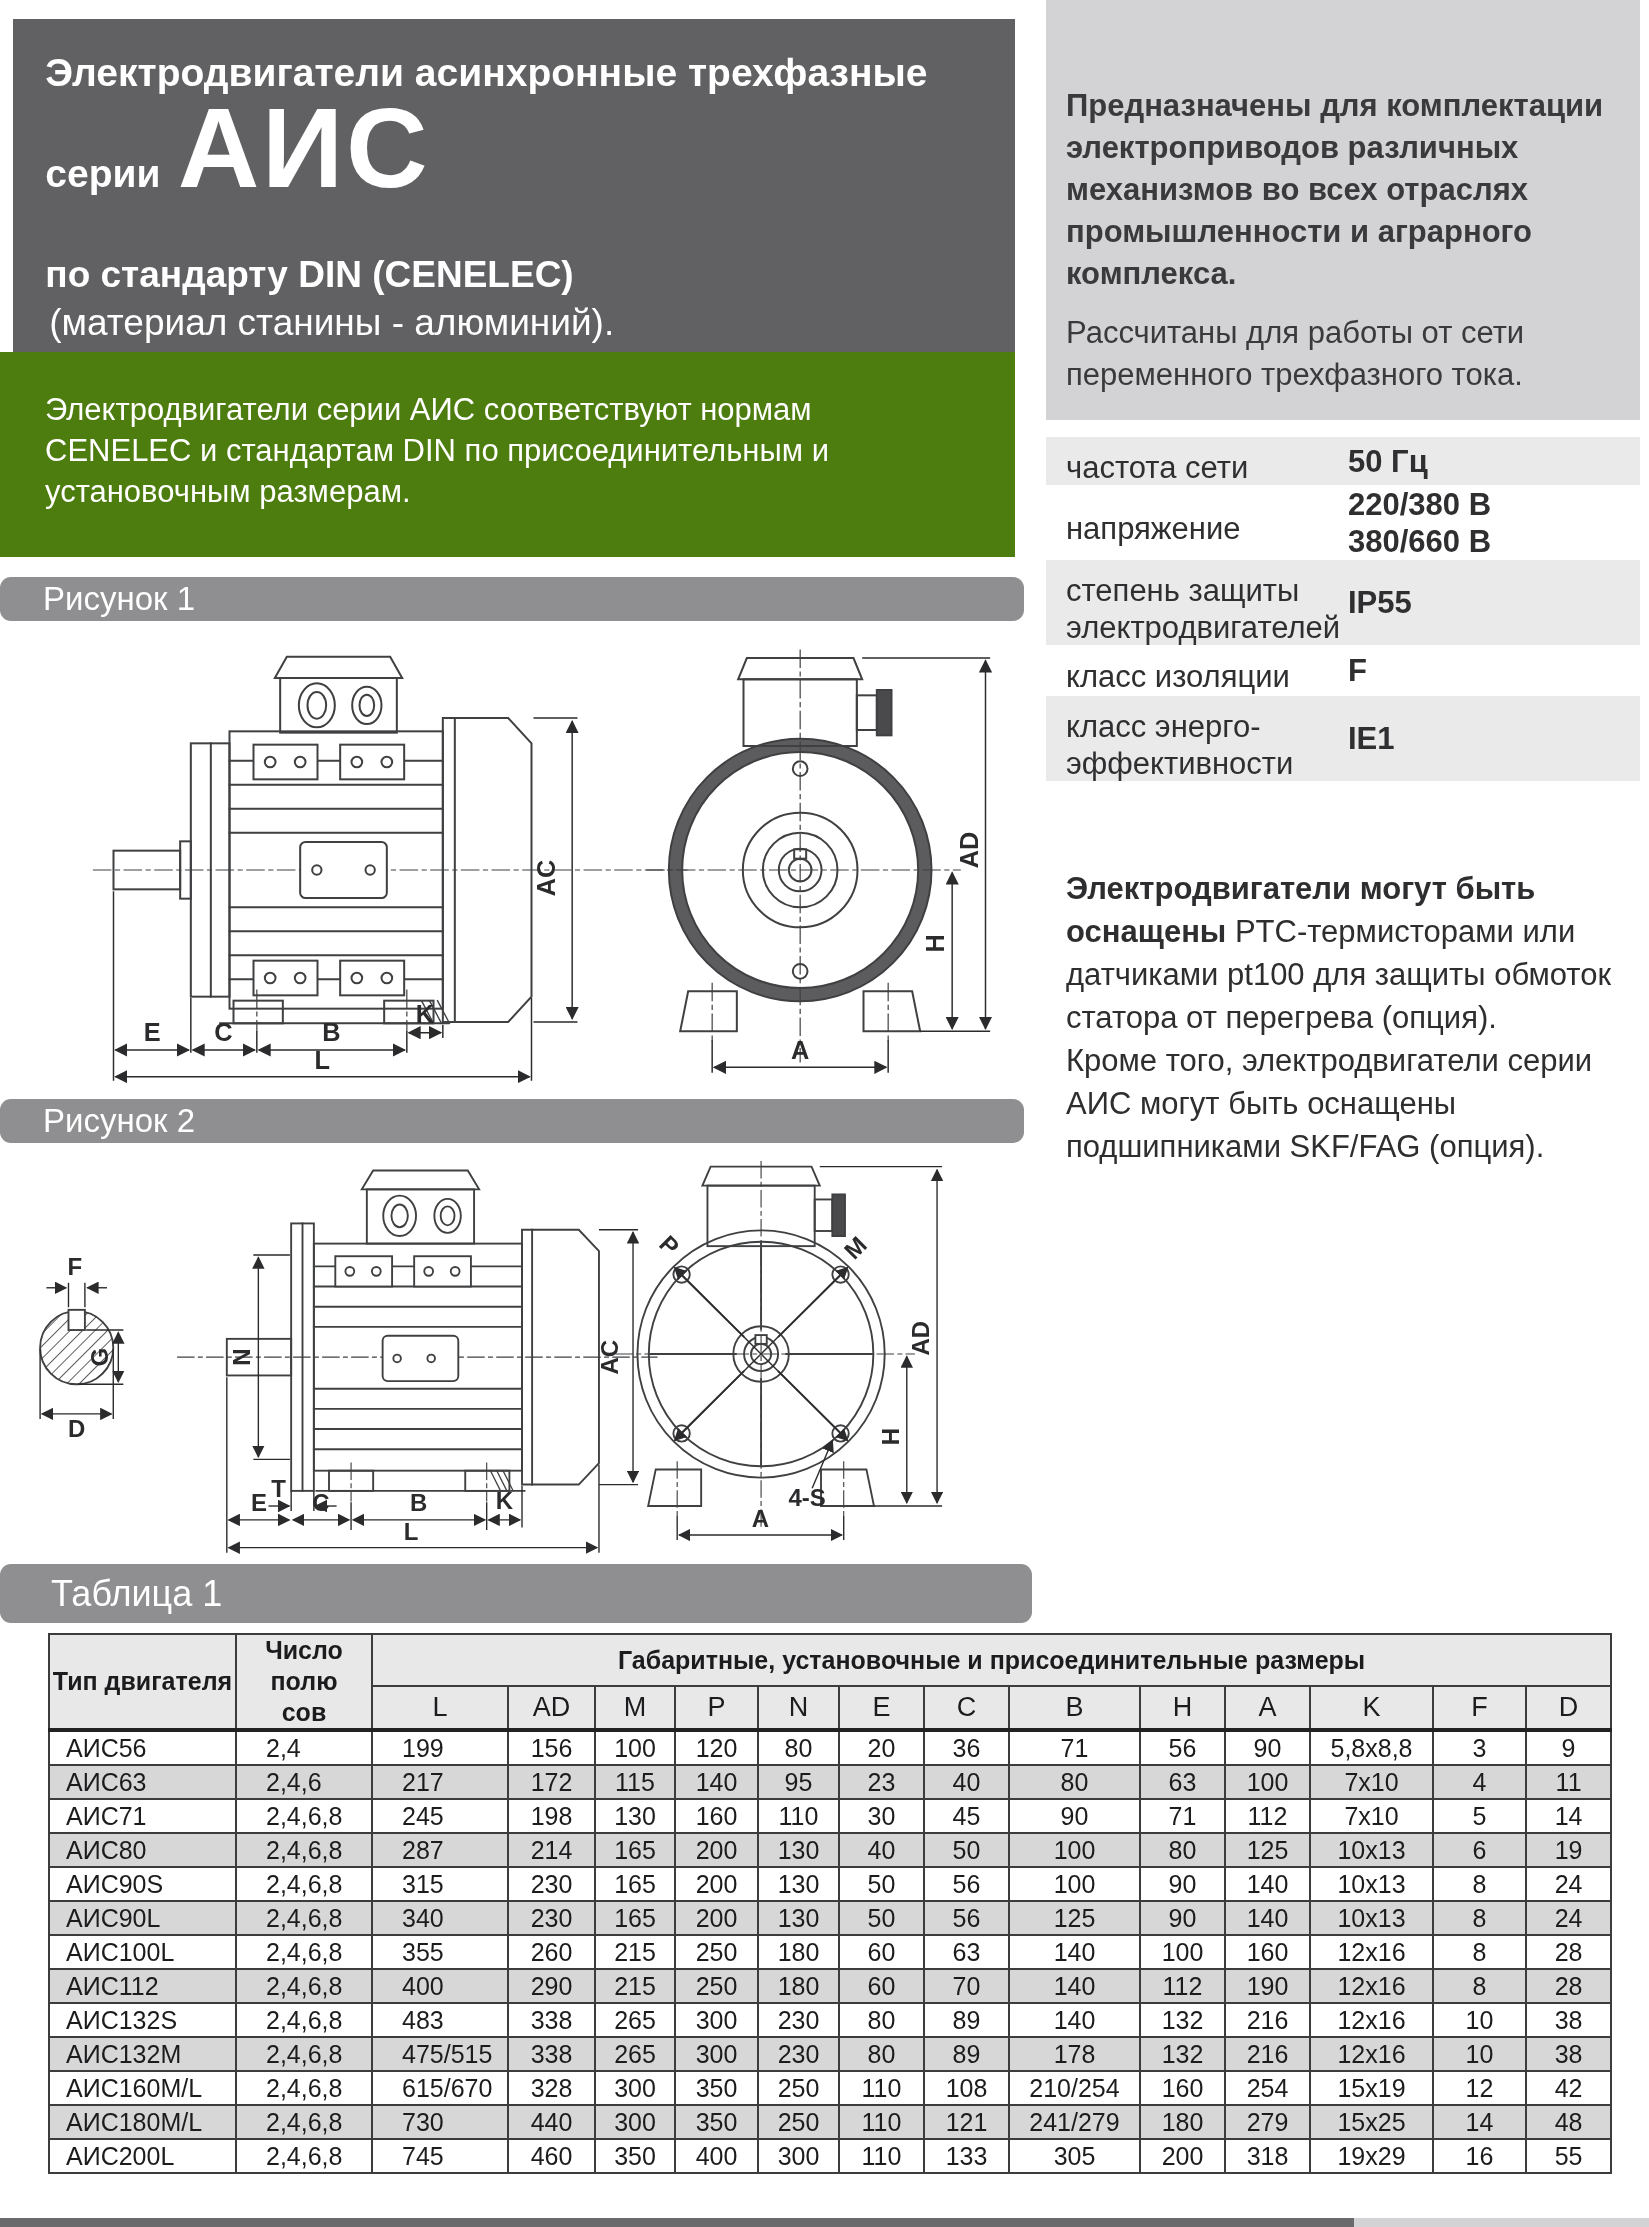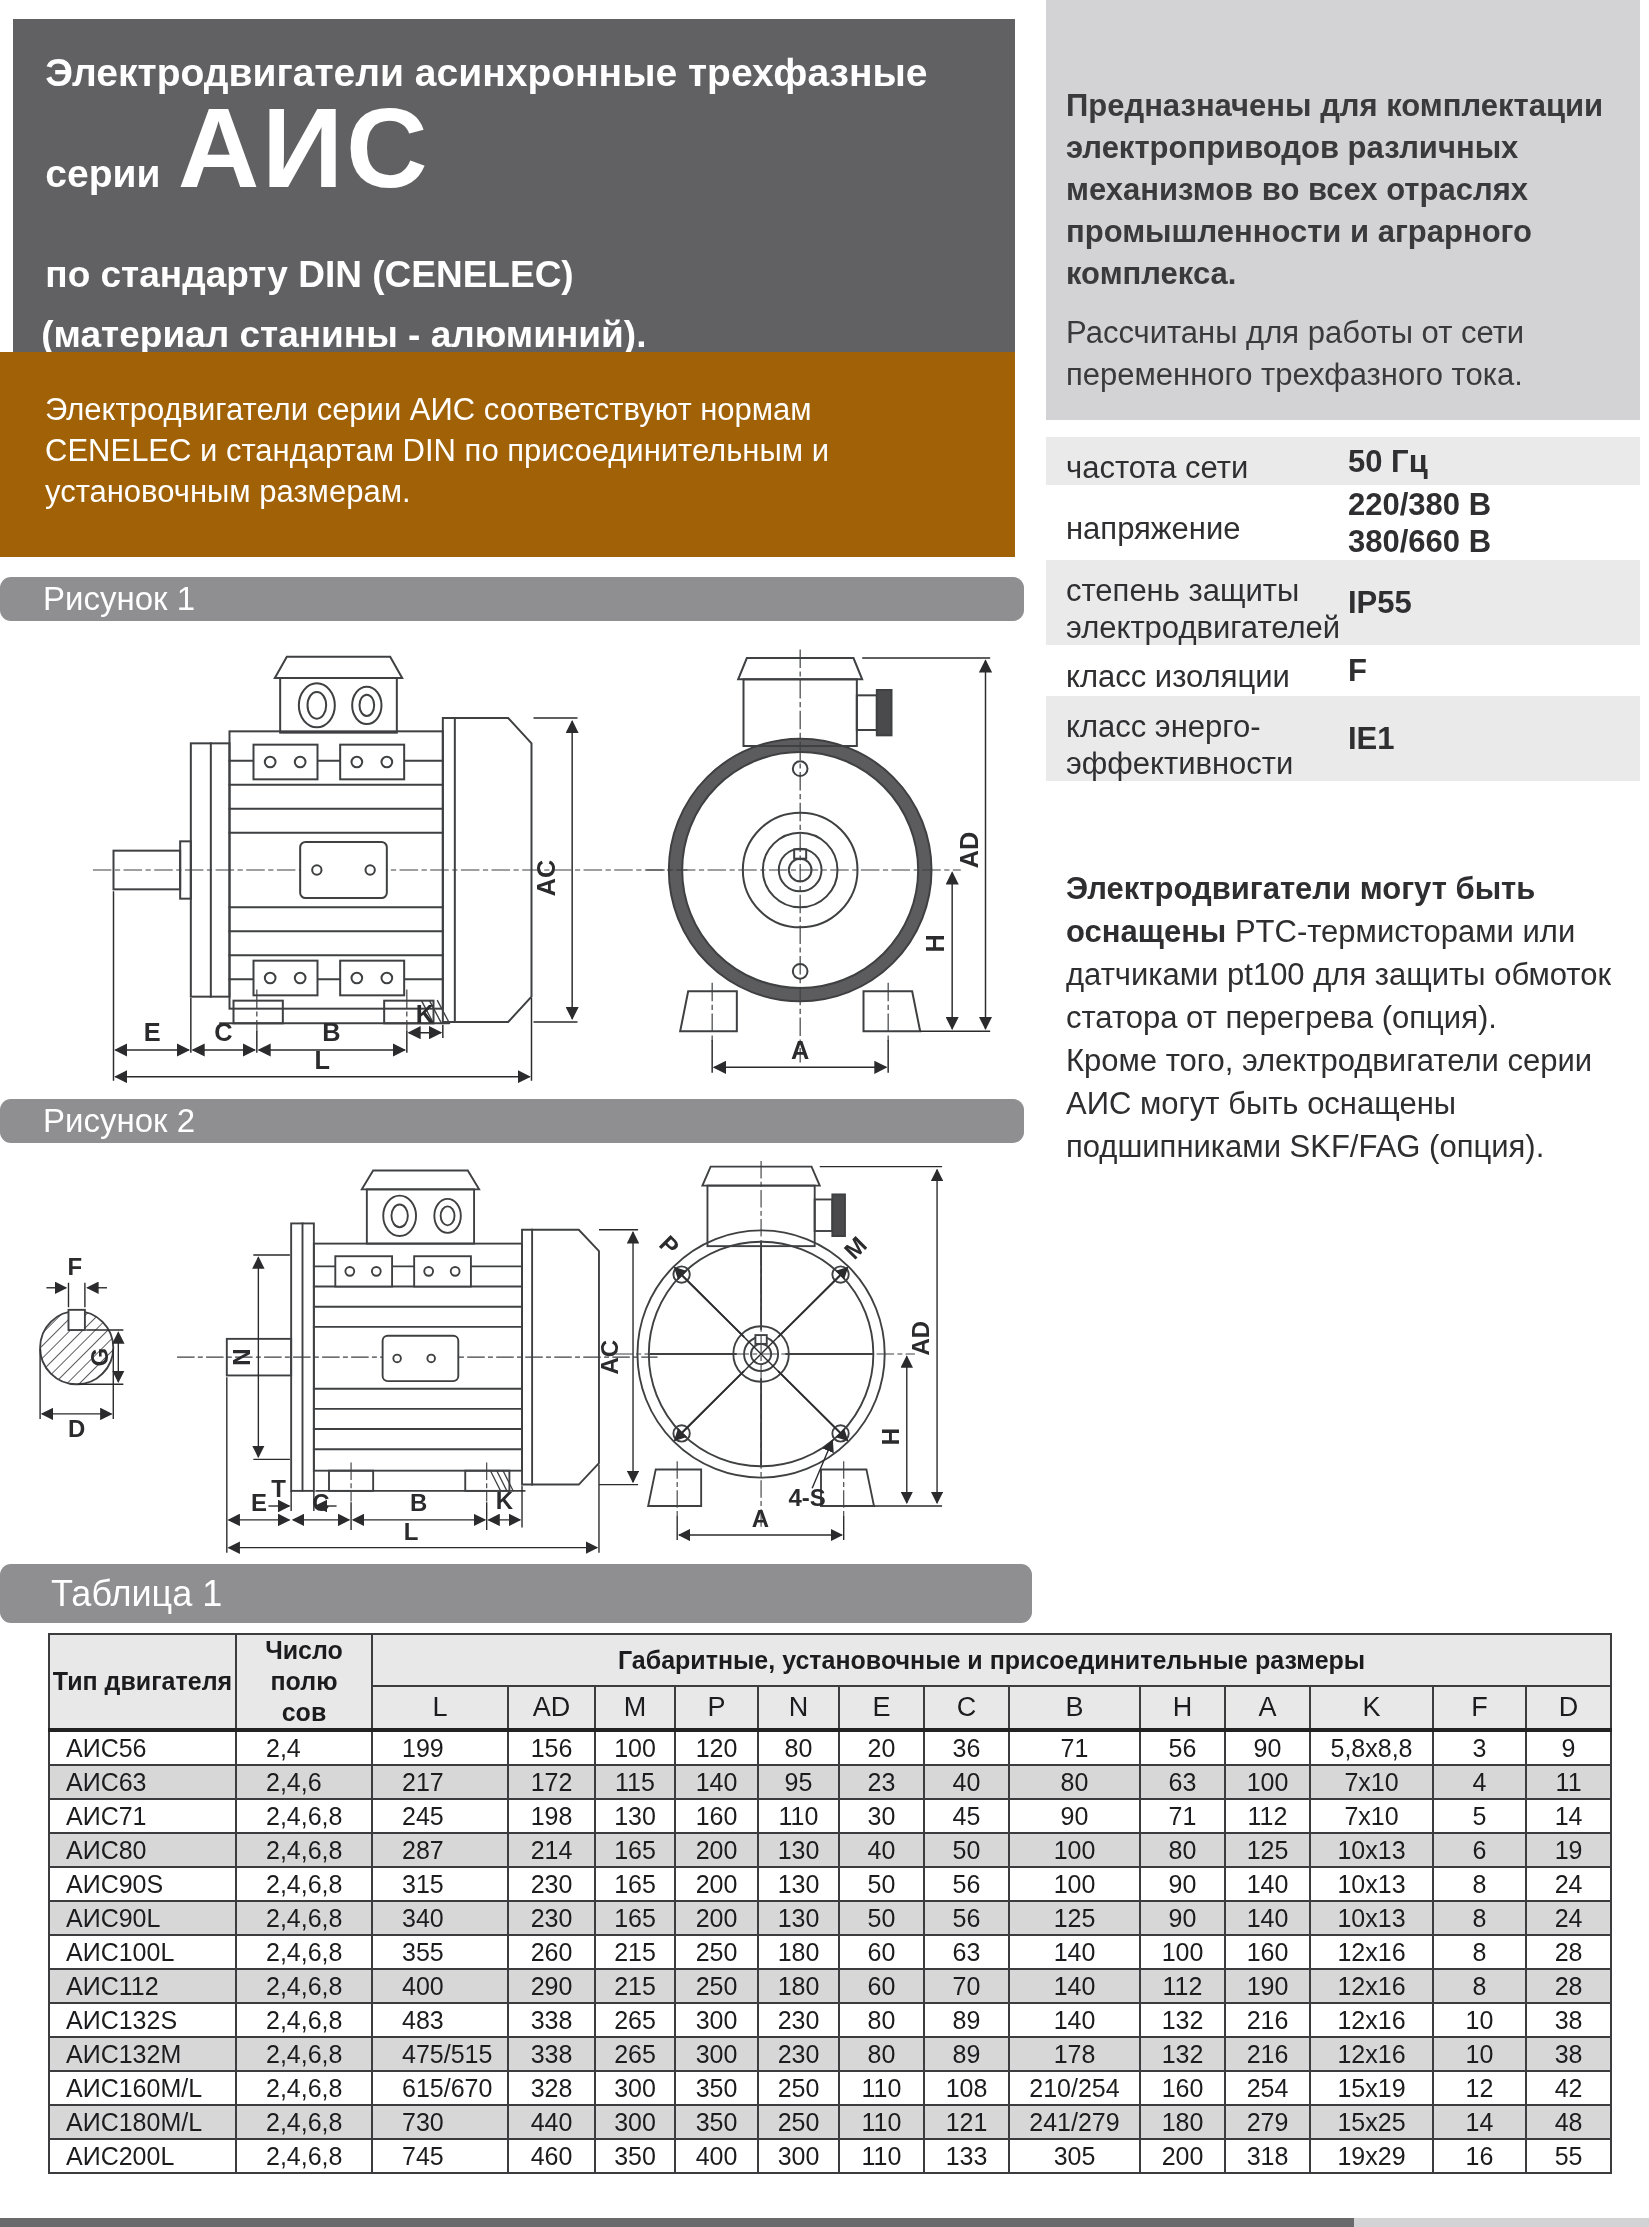--- a/index.html
+++ b/index.html
@@ -6,22 +6,22 @@
   .page{position:relative;width:1649px;height:2227px;background:#fff;overflow:hidden;
         font-family:"Liberation Sans",sans-serif;color:#2f2f31;}
   .abs{position:absolute;}
   
   .dark-box{left:13.3px;top:18.7px;width:1002px;height:334px;background:#616163;color:#fff;}
   .title{position:absolute;left:32px;top:32px;font-size:39px;font-weight:bold;white-space:nowrap;}
   .series-row{position:absolute;left:32px;top:64px;display:flex;align-items:baseline;gap:17.3px;}
   .series-prefix{font-size:39px;font-weight:bold;}
   .series-name{font-size:113px;font-weight:bold;letter-spacing:2.7px;}
   .subtitle1{position:absolute;left:32px;top:235px;font-size:37px;font-weight:bold;}
-  .subtitle2{position:absolute;left:28px;top:283px;font-size:37px;font-weight:bold;margin-top:12px;}
-  .light-box{left:0;top:352px;width:1015px;height:205px;background:#a16207;color:#fff;}
+  .subtitle2{position:absolute;left:36px;top:283px;font-size:37px;font-weight:normal;}
+  .light-box{left:0;top:352px;width:1015px;height:205px;background:#4d7c0f;color:#fff;}
   .intro-text{position:absolute;left:45px;top:37px;width:894px;font-size:31px;line-height:41px;}
   
   .bar{background:#8f8f91;color:#fff;font-weight:normal;font-size:33px;border-radius:11px;}
   .bar span{margin-left:43px;}
   .bar1{left:0;top:577px;width:1024px;height:44px;line-height:44px;}
   .bar2{left:0;top:1099px;width:1024px;height:44px;line-height:44px;}
   .bar3{left:0;top:1564px;width:1024px;height:59px;line-height:59px;font-size:36px;padding-left:8px;}
   
   .panel{left:1046px;top:0;width:594px;height:420px;background:#d3d3d5;}
   .panel-bold{position:absolute;left:20px;top:85px;width:558px;font-size:31px;line-height:42px;font-weight:bold;color:#3a3a3c;}

